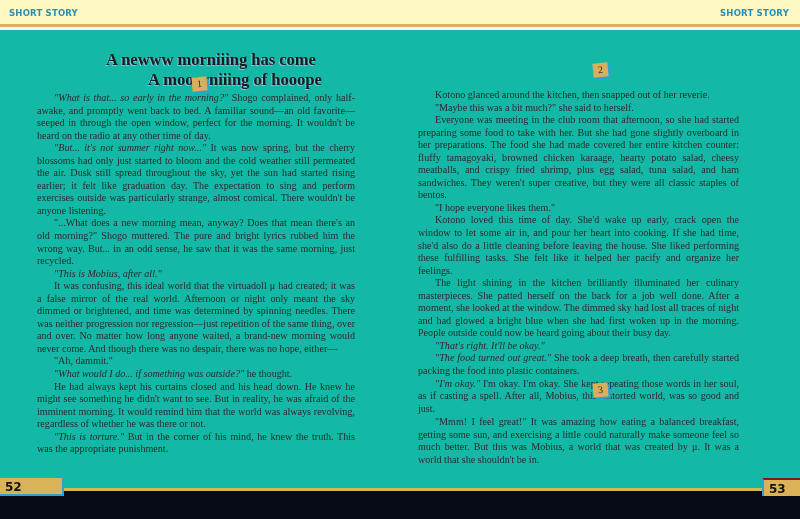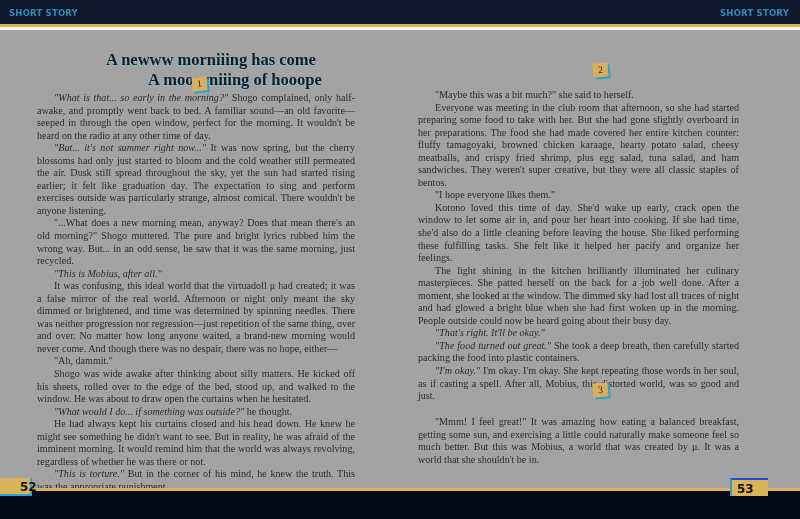--- a/index.html
+++ b/index.html
@@ -1,30 +1,30 @@
 <!DOCTYPE html>
 <html><head>
 <meta charset="utf-8">
 <style>
   * { box-sizing: border-box; margin: 0; padding: 0; }
   html, body { width: 800px; height: 519px; overflow: hidden; background: #f7f7f5; }
   body { position: relative; font-family: "Liberation Serif", "DejaVu Serif", serif; color: #2a2a2a; }
 
   .top-bar {
     position: absolute; left: 0; top: 0; width: 800px; height: 27px;
-    background: #0f172a; border-bottom: 3px solid #d9b25a;
+    background: #fef9c3; border-bottom: 3px solid #d9b25a;
   }
   .top-bar .section-label {
     position: absolute; top: 8px; font-family: "DejaVu Sans", sans-serif;
     font-weight: bold; font-size: 8.5px; letter-spacing: 0.2px; color: #2a8fb8;
   }
   .top-bar .section-label.left { left: 9px; }
   .top-bar .section-label.right { right: 11px; }
 
-  .spread { position: absolute; left: 0; top: 30px; width: 800px; height: 458px; background: #a3a3a3; padding-left: 29px; }
+  .spread { position: absolute; left: 0; top: 30px; width: 800px; height: 458px; background: #14b8a6; padding-left: 29px; }
   .page { position: absolute; top: 0; height: 458px; }
   .page.left { left: 0; width: 400px; }
   .page.right { left: 400px; width: 400px; }
 
   .title-block { position: absolute; left: 0; top: 20px; width: 400px; text-align: left; }
   .title-line {
     position: absolute; font-family: "Liberation Serif", serif; font-weight: bold;
     font-size: 16.5px; color: #1b1b1b; white-space: nowrap;
     text-shadow: -1px 1px 0 #7ec4e0;
   }
@@ -52,22 +52,22 @@
 
   .bottom-bar {
     position: absolute; left: 0; top: 488px; width: 800px; height: 31px;
     background: #050a16; border-top: 3px solid #d9b25a;
   }
   .page-num {
     position: absolute; top: 478px; height: 18px;
     font-family: "DejaVu Sans", sans-serif; font-weight: bold; font-size: 12px;
     color: #141414; background: #d9b25a; line-height: 18px;
   }
-  .page-num.left { left: 0; width: 32px; padding-left: 20px; border-right: 2px solid #2aa2d4; border-bottom: 2px solid #2aa2d4; }
-  .page-num.right { left: 730px; width: 38px; padding-left: 5px; border-left: 2px solid #2aa2d4; border-top: 2px solid #1d4ed8; }
+  .page-num.left { left: 0; width: 64px; padding-left: 5px; border-right: 2px solid #2aa2d4; border-bottom: 2px solid #2aa2d4; }
+  .page-num.right { left: 762px; width: 38px; padding-left: 5px; border-left: 2px solid #2aa2d4; border-top: 2px solid #7f1d1d; }
 </style>
 </head>
 <body>
 
 <div class="top-bar">
   <span class="section-label left">SHORT STORY</span>
   <span class="section-label right">SHORT STORY</span>
 </div>
 
 <div class="spread">
@@ -79,31 +79,31 @@
     </div>
     <div class="section-badge" style="left:192px; top:47px;">1</div>
 
     <div class="body-text">
       <p><em>"What is that... so early in the morning?"</em><span> Shogo complained, only half-awake, and promptly went back to bed. A familiar sound—an old favorite—seeped in through the open window, perfect for the morning. It wouldn't be heard on the radio at any other time of day.</span></p>
       <p><em>"But... it's not summer right now..."</em><span> It was now spring, but the cherry blossoms had only just started to bloom and the cold weather still permeated the air. Dusk still spread throughout the sky, yet the sun had started rising earlier; it felt like graduation day. The expectation to sing and perform exercises outside was particularly strange, almost comical. There wouldn't be anyone listening.</span></p>
       <p><em></em><span>"...What does a new morning mean, anyway? Does that mean there's an old morning?" Shogo muttered. The pure and bright lyrics rubbed him the wrong way. But... in an odd sense, he saw that it was the same morning, just recycled.</span></p>
       <p><em>"This is Mobius, after all."</em><span></span></p>
       <p><em></em><span>It was confusing, this ideal world that the virtuadoll μ had created; it was a false mirror of the real world. Afternoon or night only meant the sky dimmed or brightened, and time was determined by spinning needles. There was neither progression nor regression—just repetition of the same thing, over and over. No matter how long anyone waited, a brand-new morning would never come. And though there was no despair, there was no hope, either—</span></p>
       <p><em></em><span>"Ah, dammit."</span></p>
-      <p><em></em><span>Shogo was wide awake after thinking about silly matters. He kicked off his sheets, rolled over to the edge of the bed, stood up, and walked to the window. He was about to draw open the curtains when he hesitated.</span></p>
       <p><em>"What would I do... if something was outside?"</em><span> he thought.</span></p>
       <p><em></em><span>He had always kept his curtains closed and his head down. He knew he might see something he didn't want to see. But in reality, he was afraid of the imminent morning. It would remind him that the world was always revolving, regardless of whether he was there or not.</span></p>
       <p><em>"This is torture."</em><span> But in the corner of his mind, he knew the truth. This was the appropriate punishment.</span></p>
     </div>
   </div>
 
   <div class="page right">
     <div class="section-badge" style="left:193px; top:33px;">2</div>
 
     <div class="body-text part-a">
+      <p><em></em><span>Kotono glanced around the kitchen, then snapped out of her reverie.</span></p>
       <p><em></em><span>"Maybe this was a bit much?" she said to herself.</span></p>
       <p><em></em><span>Everyone was meeting in the club room that afternoon, so she had started preparing some food to take with her. But she had gone slightly overboard in her preparations. The food she had made covered her entire kitchen counter: fluffy tamagoyaki, browned chicken karaage, hearty potato salad, cheesy meatballs, and crispy fried shrimp, plus egg salad, tuna salad, and ham sandwiches. They weren't super creative, but they were all classic staples of bentos.</span></p>
       <p><em></em><span>"I hope everyone likes them."</span></p>
       <p><em></em><span>Kotono loved this time of day. She'd wake up early, crack open the window to let some air in, and pour her heart into cooking. If she had time, she'd also do a little cleaning before leaving the house. She liked performing these fulfilling tasks. She felt like it helped her pacify and organize her feelings.</span></p>
       <p><em></em><span>The light shining in the kitchen brilliantly illuminated her culinary masterpieces. She patted herself on the back for a job well done. After a moment, she looked at the window. The dimmed sky had lost all traces of night and had glowed a bright blue when she had first woken up in the morning. People outside could now be heard going about their busy day.</span></p>
       <p><em>"That's right. It'll be okay."</em><span></span></p>
       <p><em>"The food turned out great."</em><span> She took a deep breath, then carefully started packing the food into plastic containers.</span></p>
       <p><em>"I'm okay."</em><span> I'm okay. I'm okay. She kept repeating those words in her soul, as if casting a spell. After all, Mobius, this distorted world, was so good and just.</span></p>
     </div>
 

